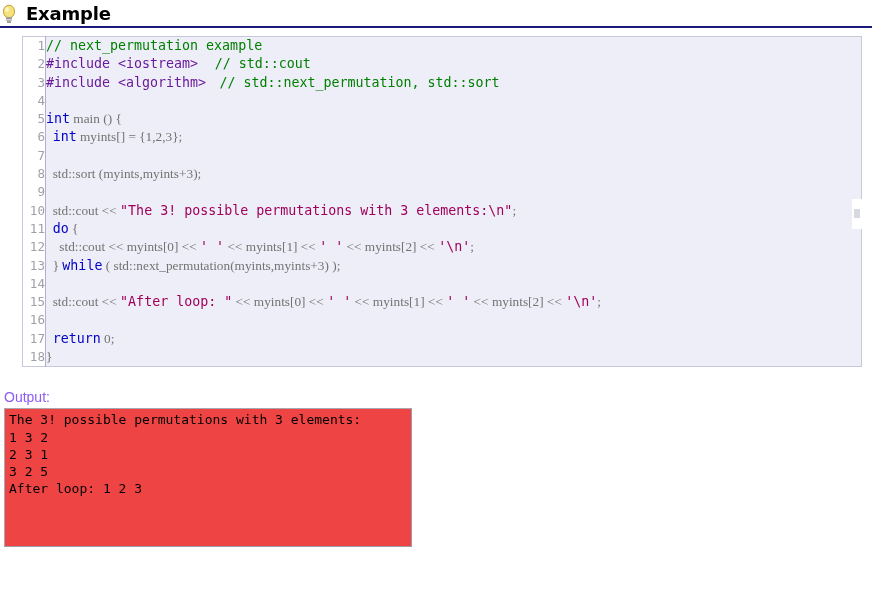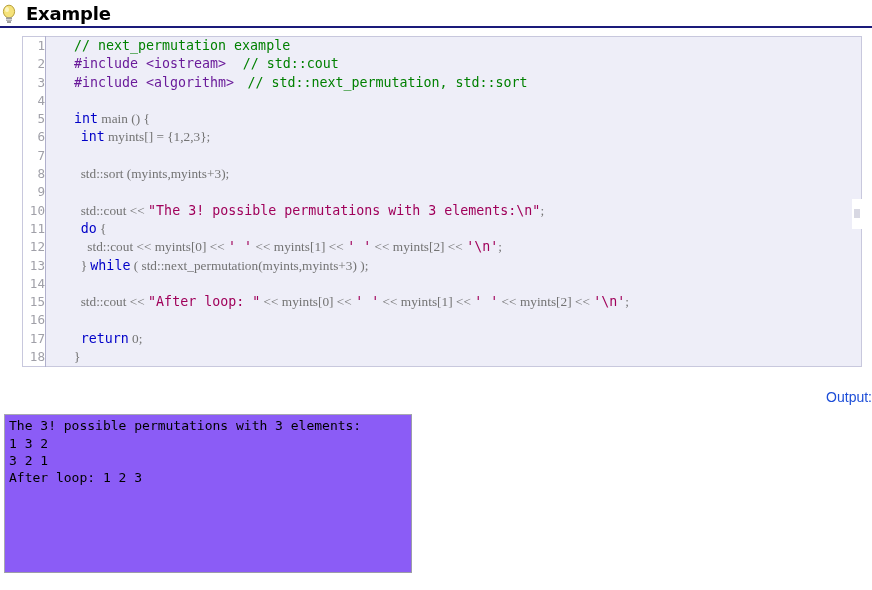--- a/index.html
+++ b/index.html
@@ -73,21 +73,21 @@
     line-height: 18.3px;
     font-size: 12.6px;
   }
   td.codecell {
     padding-left: 3px;
     line-height: 18.3px;
     white-space: pre;
     overflow: hidden;
   }
   .ln { display: block; height: 18.3px; }
-  .cl { display: block; height: 18.3px; padding-left: 28px; }
+  .cl { display: block; height: 18.3px; }
 
   .kw   { color: #0000c8; text-align: right; }
   .com  { color: #008000; }
   .pre  { color: #6a1b9a; }
   .str  { color: #a0005a; }
   .pln  { color: #737373; font-family: Liberation Serif, serif; }
 
   
   .edge-scroll {
     position: absolute;
@@ -108,30 +108,29 @@
     opacity: .55;
   }
 
   
   .output-section {
     margin: 22px 0 0 4px;
   }
   .output-label {
     font-family: "Liberation Sans", sans-serif;
     font-size: 14px;
-    color: #1d4ed8;
-    margin-bottom: 9px;
+    color: #8b5cf6;
+    margin-bottom: 3px;
     line-height: 16px;
-    text-align: right;
   }
   .output-box {
     width: 408px;
-    height: 159px;
+    height: 139px;
     box-sizing: border-box;
-    background: #8b5cf6;
+    background: #ef4444;
     border: 1px solid #a8a8b0;
     border-right-color: #9c9ca8;
     border-bottom-color: #9c9ca8;
     font-family: "DejaVu Sans Mono", monospace;
     font-size: 13px;
     line-height: 17.2px;
     color: #000000;
     padding: 2px 0 0 4px;
     white-space: pre;
     overflow: hidden;
@@ -182,14 +181,14 @@
     </tr>
   </tbody>
     </table>
   <div class="edge-scroll">
       <i></i>
     </div>
 </div>
 
 <div class="output-section">
   <div class="output-label">Output:</div>
-  <div class="output-box"><span class="ol">The 3! possible permutations with 3 elements:</span><span class="ol">1 3 2</span><span class="ol">3 2 1</span><span class="ol">After loop: 1 2 3</span></div>
+  <div class="output-box"><span class="ol">The 3! possible permutations with 3 elements:</span><span class="ol">1 3 2</span><span class="ol">2 3 1</span><span class="ol">3 2 5</span><span class="ol">After loop: 1 2 3</span></div>
 </div>
 
 </body></html>

